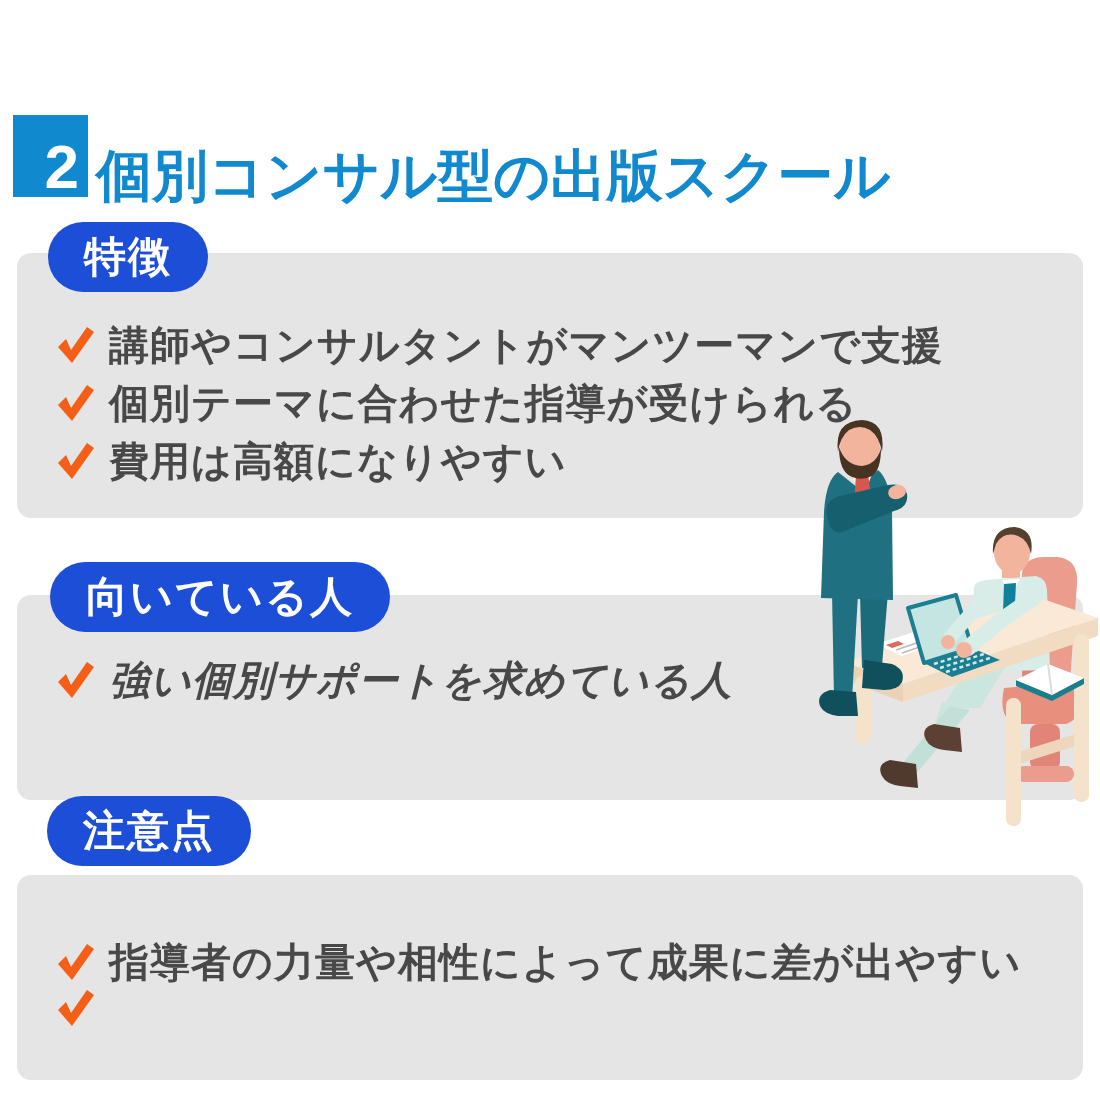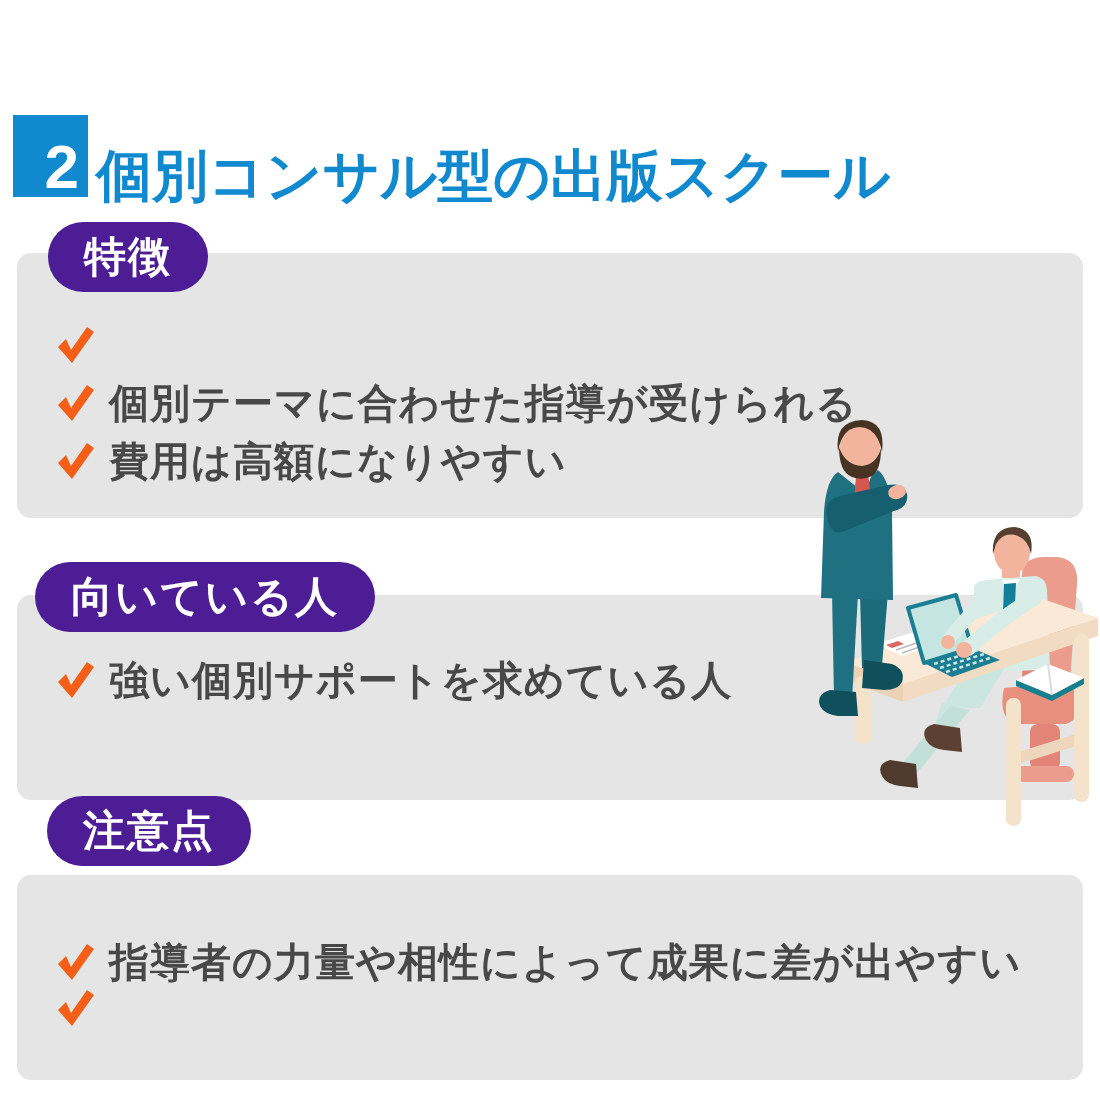--- a/index.html
+++ b/index.html
@@ -24,31 +24,31 @@
   
   .panel{
     position:absolute;left:17px;width:1066px;
     background:#E5E5E5;border-radius:14px;
   }
   #panel-1{top:253px;height:265px;}
   #panel-2{top:595px;height:205px;}
   #panel-3{top:875px;height:205px;}
   .pill{
     position:absolute;height:70px;border-radius:35px;
-    background:#4c1d95;color:#ffffff;
+    background:#1d4ed8;color:#ffffff;
     font-size:42px;font-weight:800;letter-spacing:2px;
     display:flex;align-items:center;padding:0 36px;
     white-space:nowrap;z-index:3;
   }
   #pill-1{left:48px;top:222px;}
-  #pill-2{left:35px;top:562px;}
+  #pill-2{left:50px;top:562px;}
   #pill-3{left:47px;top:796px;}
   .list{position:absolute;left:55px;display:flex;flex-direction:column;z-index:2;}
   #list-1{top:322px;gap:12px;}
-  #list-2{top:657px;gap:3px;}
+  #list-2{top:657px;gap:3px;font-style:italic;}
   #list-3{top:939px;}
   .row{display:flex;align-items:center;gap:14px;height:46px;}
   .check{width:40px;height:40px;flex:0 0 auto;}
   .row-text{
     font-size:40px;font-weight:700;color:#484848;
     letter-spacing:1px;white-space:nowrap;line-height:1;
   }
   
   #scene{position:absolute;left:800px;top:415px;width:300px;height:420px;z-index:5;}
 </style>
@@ -58,20 +58,21 @@
 <div class="num-box">2</div>
 <div class="page-title">個別コンサル型の出版スクール</div>
 
 <div class="panel" id="panel-1"></div>
 <div class="pill" id="pill-1">特徴</div>
 <div class="list" id="list-1">
   <div class="row">
     <svg class="check" viewBox="0 0 40 40">
       <polygon points="3,22 11,14 16,25 32,2 39,7 17,38" fill="#F45E17"></polygon>
       </svg>
+    <span class="row-text">講師やコンサルタントがマンツーマンで支援</span>
   </div>
   <div class="row">
     <svg class="check" viewBox="0 0 40 40">
       <polygon points="3,22 11,14 16,25 32,2 39,7 17,38" fill="#F45E17"></polygon>
       </svg>
     <span class="row-text">個別テーマに合わせた指導が受けられる</span>
   </div>
   <div class="row">
     <svg class="check" viewBox="0 0 40 40">
       <polygon points="3,22 11,14 16,25 32,2 39,7 17,38" fill="#F45E17"></polygon>

